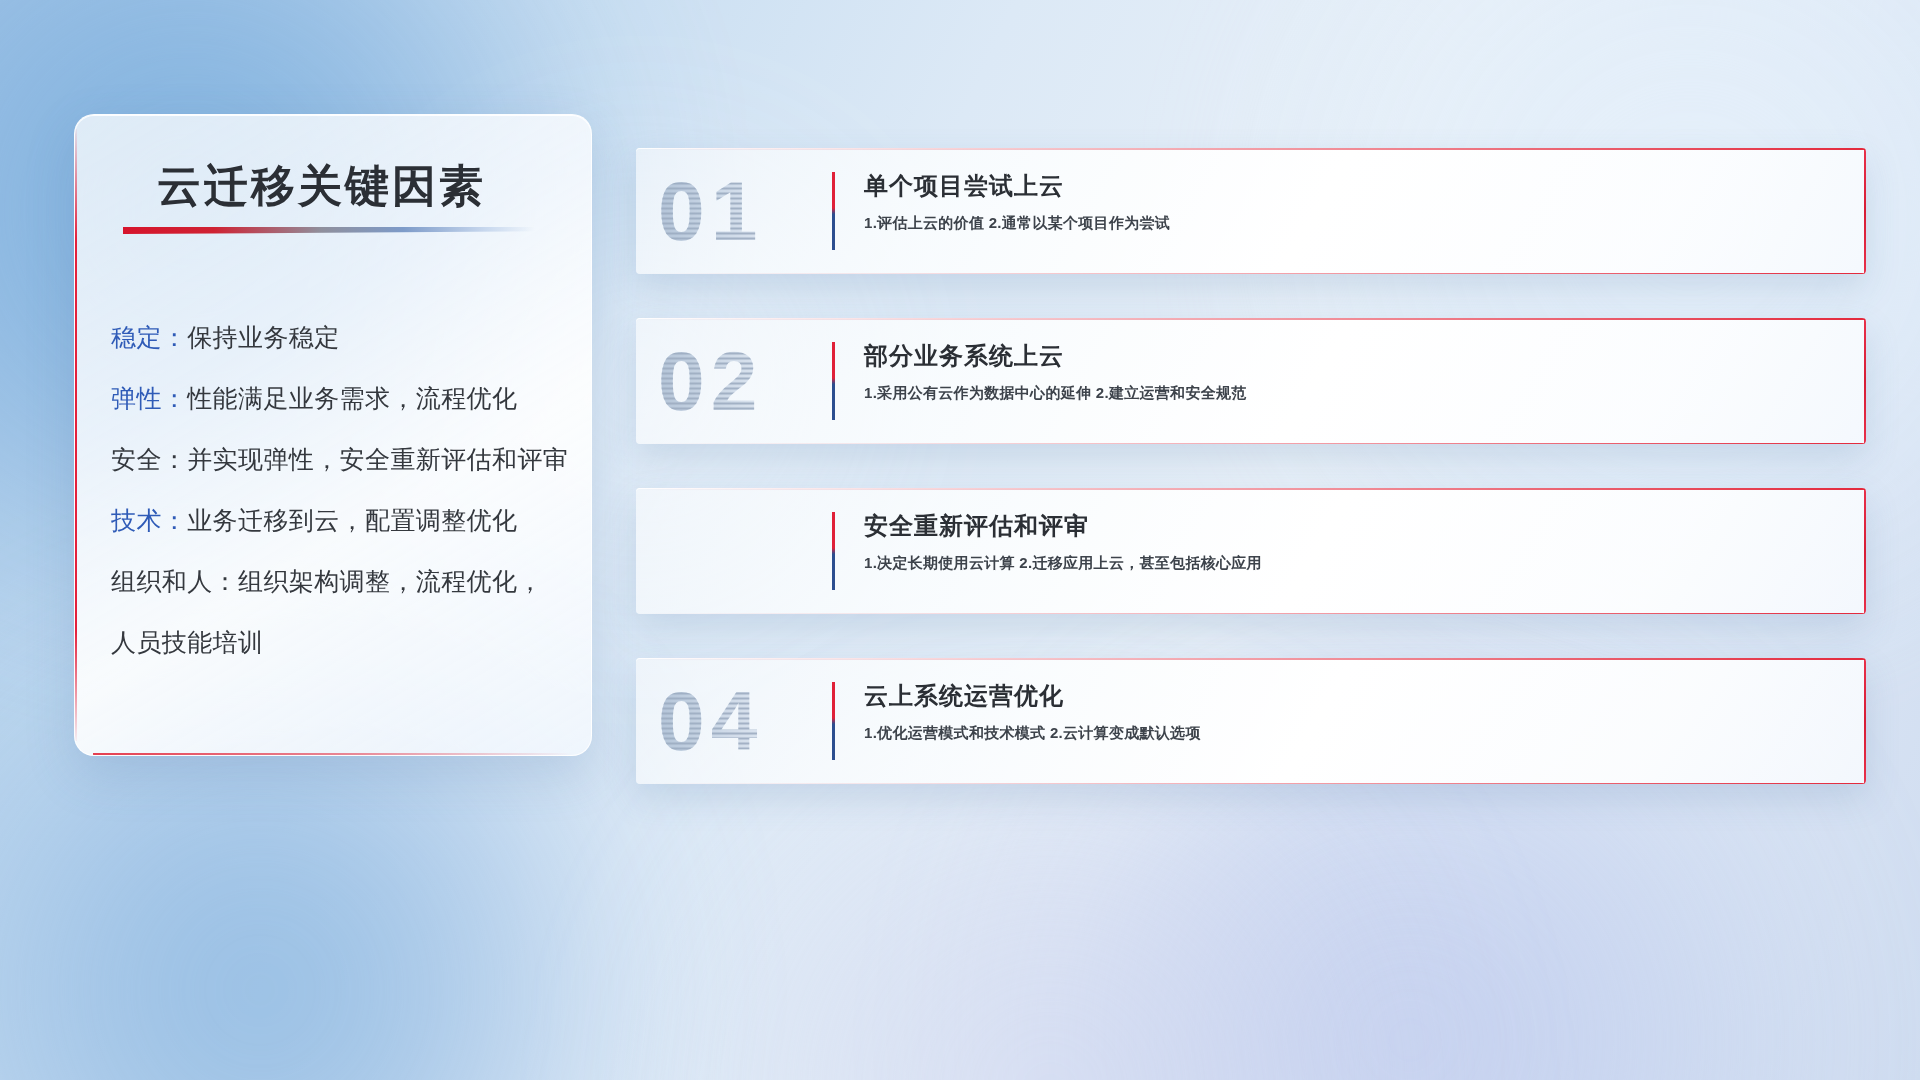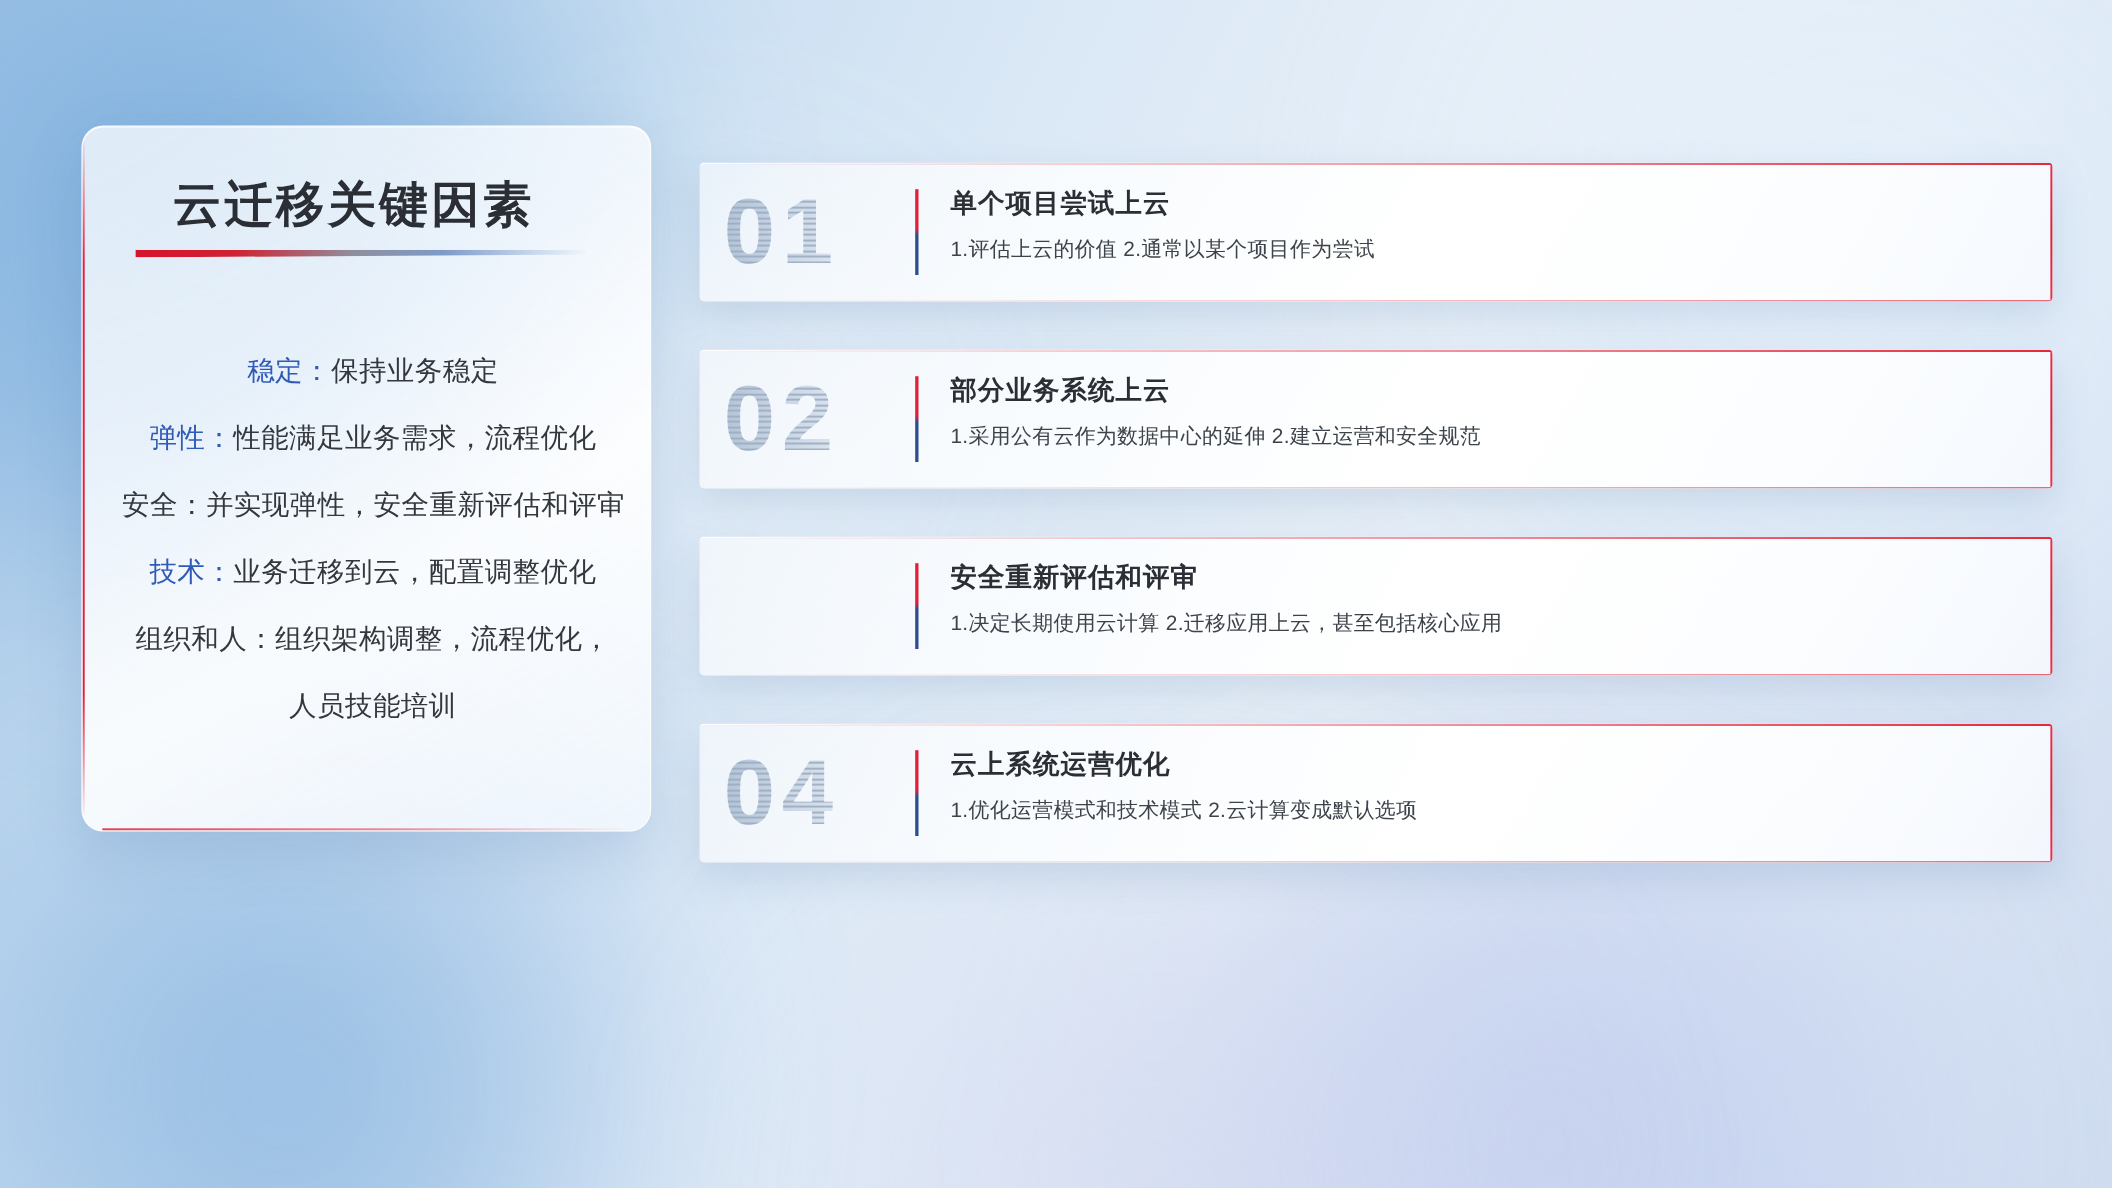--- a/index.html
+++ b/index.html
@@ -56,21 +56,21 @@
     position:absolute; left:82px; top:42px;
     font-size:44px; font-weight:700; color:#2b2f35; letter-spacing:3px;
     white-space:nowrap;
   }
   .title-rule{
     position:absolute; left:48px; top:112px; width:412px; height:7px;
     background:linear-gradient(90deg,#d6142c 0%, #cf2233 22%, #8f8f9c 48%, #7d9bc9 68%, #c8d8ee 88%, rgba(210,226,244,0) 100%);
     clip-path:polygon(0 0,100% 0,100% 62%,0 100%);
   }
 
-  #factor-list{ position:absolute; left:36px; right:24px; top:192px;text-align:center; }
+  #factor-list{ position:absolute; left:36px; right:24px; top:192px; }
   .factor-row{
     font-size:25px; line-height:61px; white-space:nowrap; color:#34383e;
     font-weight:400; letter-spacing:.4px;
   }
   .factor-label{ font-weight:500; }
   .factor-label.blue{ color:#2f5bb7; }
   .factor-label.dark{ color:#34383e; }
   .factor-text{ color:#34383e; }
   .factor-row.cont{ padding-left:0; }
 
@@ -114,22 +114,22 @@
   .step-divider{
     position:absolute; left:196px; top:24px; bottom:24px; width:3px;
     background:linear-gradient(180deg,#e02038 0%, #e02038 46%, #2c4e8f 54%, #2c4e8f 100%);
   }
   .step-body{ position:absolute; left:228px; top:24px; right:40px; }
   .step-title{
     font-size:24px; font-weight:700; color:#2b2f35; letter-spacing:1px;
     line-height:1.15; white-space:nowrap;
   }
   .step-desc{
-    margin-top:14px; font-size:19px; color:#3d434b; letter-spacing:.3px;
-    white-space:nowrap; font-weight:400;
+    margin-top:14px; font-size:15px; color:#3d434b; letter-spacing:.3px;
+    white-space:nowrap; font-weight:700;
   }
 </style>
 </head>
 <body>
 
 <div id="bg">
   <div class="bg-base"></div>
   <div class="glow g1"></div>
   <div class="glow g2"></div>
   <div class="glow g3"></div>

